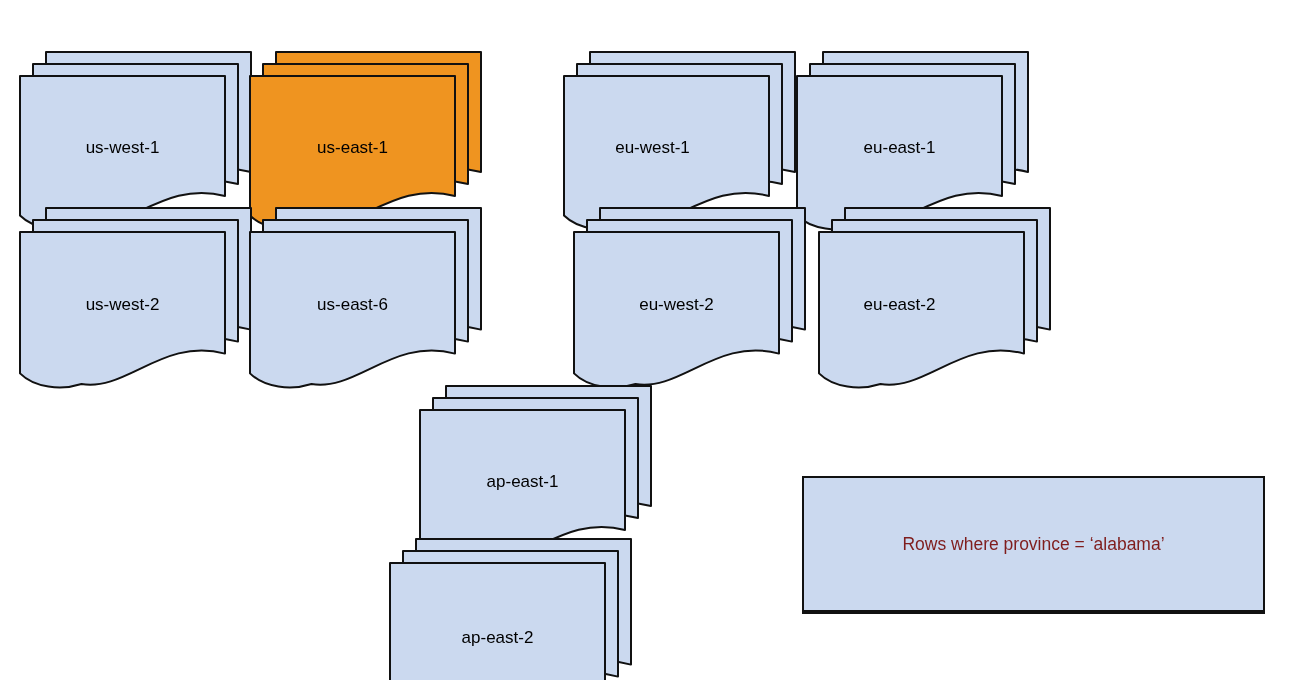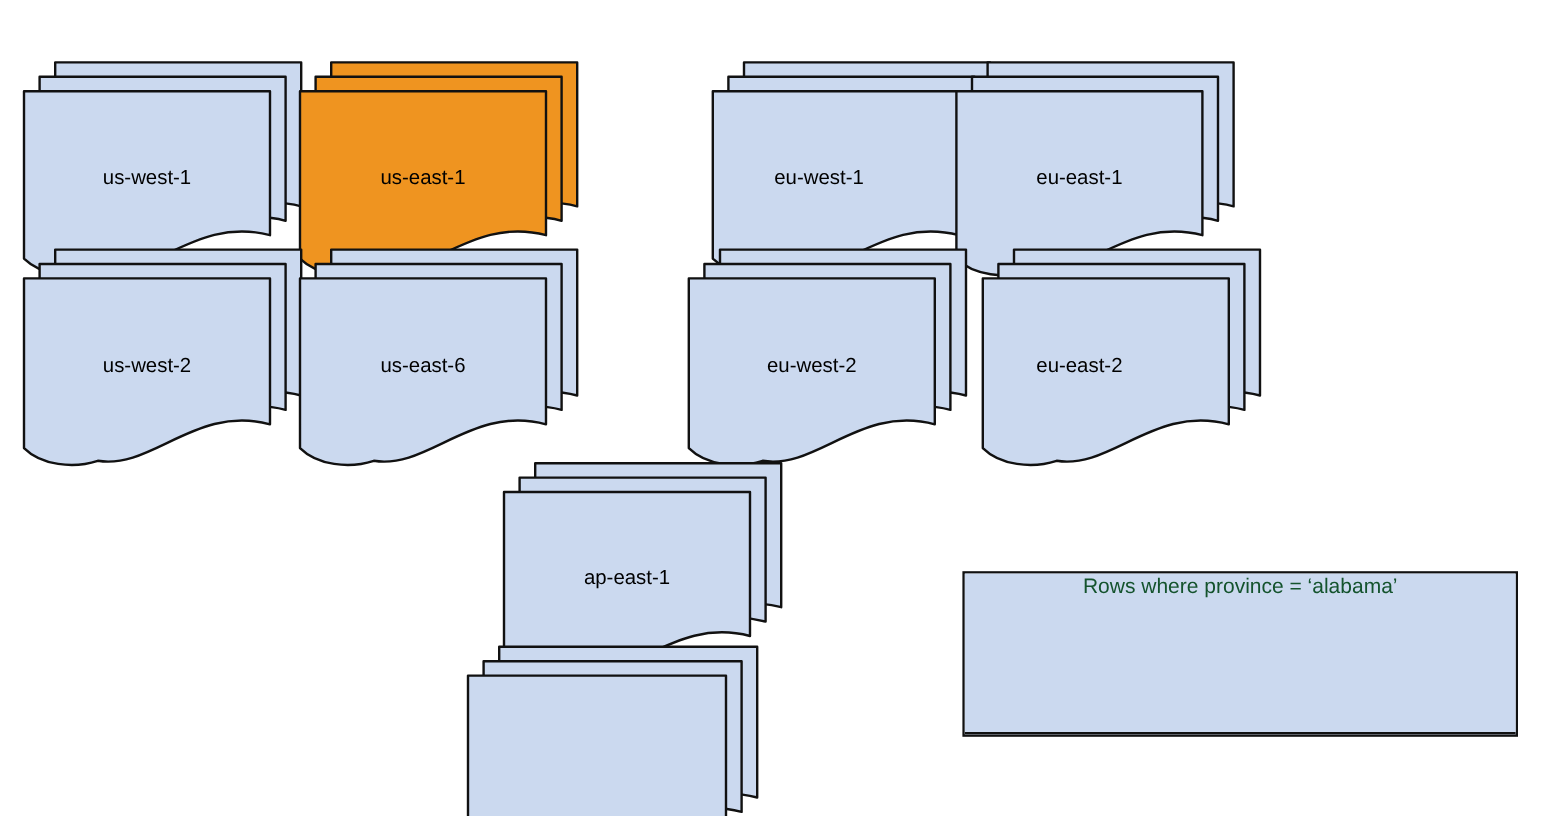--- a/index.html
+++ b/index.html
@@ -43,25 +43,25 @@
     width: 463px;
     height: 138px;
     box-sizing: border-box;
     border: 2px solid #111111;
     display: flex;
     flex-direction: column;
   }
   .legend-row {
     flex: 1 1 50%;
     display: flex;
-    align-items: flex-start;
+    align-items: center;
     justify-content: center;
     font-family: "Liberation Sans", sans-serif;
     font-size: 17.5px;
-    color: #14532d;
+    color: #7f1d1d;
     box-sizing: border-box;
   }
   .legend-row.blue {
     background: #cbd9ef;
     border-bottom: 2px solid #111111;
   }
   .legend-row.orange {
     background: #ef9420;
   }
 </style>
@@ -79,21 +79,21 @@
         <div class="doc-label" style="left: 0px; top: 87px; width: 205px;">us-west-1</div>
       </div>
       <div class="doc-stack" style="left: 250px; top: 16px;">
         <svg width="237" height="180">
           <path d="M 26 0 L 231 0 L 231 120 C 169.5 103.5 132.60000000000002 157.5 87.5 150 C 67 156.6 40.35 153.6 26 139.5 Z" fill="#ef9420" stroke="#111111" stroke-width="2" stroke-linejoin="round"></path>
           <path d="M 13 12 L 218 12 L 218 132 C 156.5 115.5 119.60000000000001 169.5 74.5 162 C 54 168.6 27.35 165.6 13 151.5 Z" fill="#ef9420" stroke="#111111" stroke-width="2" stroke-linejoin="round"></path>
           <path d="M 0 24 L 205 24 L 205 144 C 143.5 127.5 106.60000000000001 181.5 61.5 174 C 41 180.6 14.350000000000001 177.6 0 163.5 Z" fill="#ef9420" stroke="#111111" stroke-width="2" stroke-linejoin="round"></path>
         </svg>
         <div class="doc-label" style="left: 0px; top: 87px; width: 205px;">us-east-1</div>
       </div>
-      <div class="doc-stack" style="left: 580px; top: 16px; padding-left: 14px;">
+      <div class="doc-stack" style="left: 550px; top: 16px; padding-left: 14px;">
         <svg width="237" height="180">
           <path d="M 26 0 L 231 0 L 231 120 C 169.5 103.5 132.60000000000002 157.5 87.5 150 C 67 156.6 40.35 153.6 26 139.5 Z" fill="#cbd9ef" stroke="#111111" stroke-width="2" stroke-linejoin="round"></path>
           <path d="M 13 12 L 218 12 L 218 132 C 156.5 115.5 119.60000000000001 169.5 74.5 162 C 54 168.6 27.35 165.6 13 151.5 Z" fill="#cbd9ef" stroke="#111111" stroke-width="2" stroke-linejoin="round"></path>
           <path d="M 0 24 L 205 24 L 205 144 C 143.5 127.5 106.60000000000001 181.5 61.5 174 C 41 180.6 14.350000000000001 177.6 0 163.5 Z" fill="#cbd9ef" stroke="#111111" stroke-width="2" stroke-linejoin="round"></path>
         </svg>
         <div class="doc-label" style="left: 0px; top: 87px; width: 205px;">eu-west-1</div>
       </div>
       <div class="doc-stack" style="left: 797px; top: 16px;">
         <svg width="237" height="180">
           <path d="M 26 0 L 231 0 L 231 120 C 169.5 103.5 132.60000000000002 157.5 87.5 150 C 67 156.6 40.35 153.6 26 139.5 Z" fill="#cbd9ef" stroke="#111111" stroke-width="2" stroke-linejoin="round"></path>
@@ -141,20 +141,21 @@
           <path d="M 0 24 L 205 24 L 205 144 C 143.5 127.5 106.60000000000001 181.5 61.5 174 C 41 180.6 14.350000000000001 177.6 0 163.5 Z" fill="#cbd9ef" stroke="#111111" stroke-width="2" stroke-linejoin="round"></path>
         </svg>
         <div class="doc-label" style="left: 0px; top: 87px; width: 205px;">ap-east-1</div>
       </div>
       <div class="doc-stack" style="left: 390px; top: 503px;">
         <svg width="247" height="187">
           <path d="M 26 0 L 241 0 L 241 125.6 C 176.5 108.32999999999998 137.8 164.85 90.5 157 C 69 163.908 41.05 160.768 26 146.01 Z" fill="#cbd9ef" stroke="#111111" stroke-width="2" stroke-linejoin="round"></path>
           <path d="M 13 12 L 228 12 L 228 137.6 C 163.5 120.32999999999998 124.8 176.85 77.5 169 C 56 175.908 28.05 172.768 13 158.01 Z" fill="#cbd9ef" stroke="#111111" stroke-width="2" stroke-linejoin="round"></path>
           <path d="M 0 24 L 215 24 L 215 149.6 C 150.5 132.32999999999998 111.8 188.85 64.5 181 C 43 187.908 15.05 184.768 0 170.01 Z" fill="#cbd9ef" stroke="#111111" stroke-width="2" stroke-linejoin="round"></path>
         </svg>
+        <div class="doc-label" style="left: 0px; top: 89.94px; width: 215px;">ap-east-2</div>
       </div>
     </div>
 
   <div class="legend">
     <div class="legend-row blue">
       <span>Rows where province = ‘alabama’</span>
     </div>
   </div>
 </div>
 

